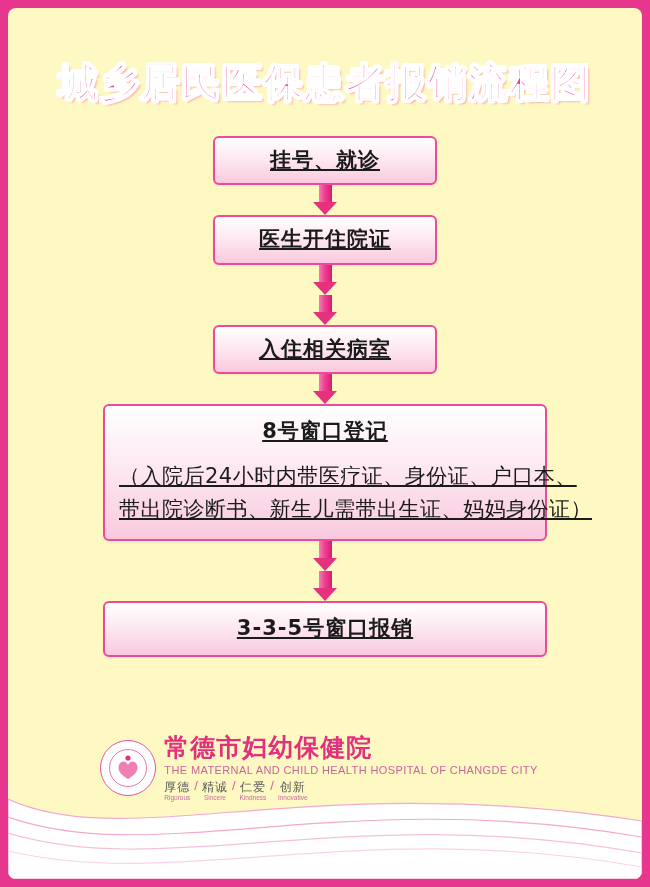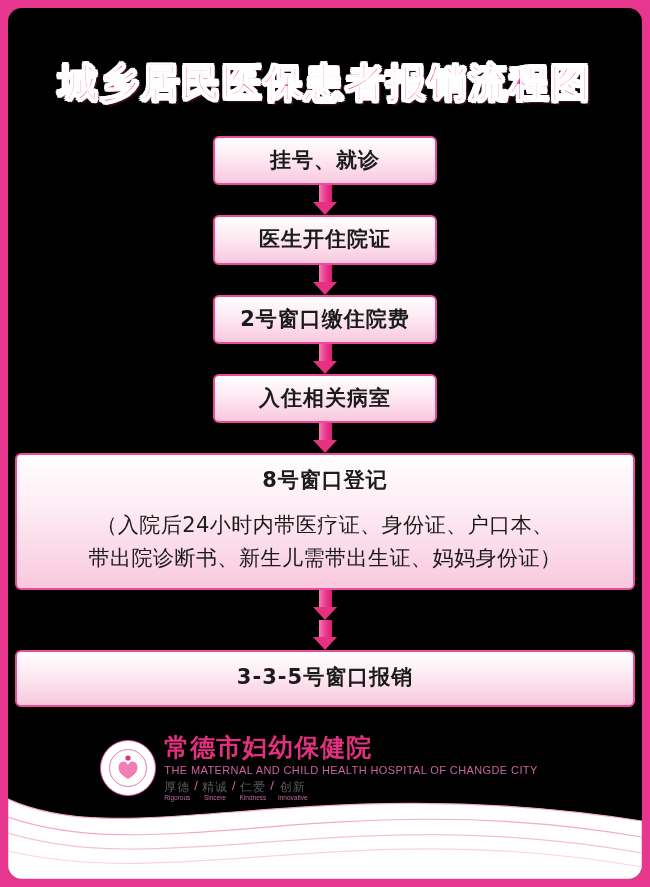--- a/index.html
+++ b/index.html
@@ -20,22 +20,22 @@
     box-sizing: border-box;
     background: #e7368d;
     padding: 8px;
     overflow: hidden;
   }
   .poster-inner {
     position: relative;
     width: 100%;
     height: 100%;
     box-sizing: border-box;
-    background: #000000;
-    border-radius: 14px;
+    background: #fef9c3;
+    border-radius: 8px;
     overflow: hidden;
   }
   
   .title-wrap {
     text-align: center;
     margin-top: 48px;
   }
   .title {
     display: inline-block;
     font-family: "DejaVu Sans", "Liberation Sans", sans-serif;
@@ -57,27 +57,28 @@
     align-items: center;
   }
   .node {
     box-sizing: border-box;
     border: 2px solid #ec4a9b;
     border-radius: 6px;
     background: linear-gradient(to bottom, #ffffff 0%, #fde9f2 45%, #f9c9de 100%);
     text-align: center;
     color: #1b1b1b;
     box-shadow: 0 1px 2px rgba(0,0,0,0.06);
+    text-decoration: underline;
   }
   .node.small {
     width: 224px;
     padding: 9px 10px 10px;
   }
   .node.wide {
-    width: 620px;
+    width: 444px;
     padding: 12px 14px 14px;
   }
   .node-title {
     font-family: "DejaVu Sans", "Liberation Sans", sans-serif;
     font-size: 21px;
     font-weight: bold;
     line-height: 1.25;
     letter-spacing: 1px;
   }
   .node-note {
@@ -202,23 +203,20 @@
 
       <div class="node small">
         <div class="node-title">医生开住院证</div>
       </div>
 
       <div class="arrow">
         <div class="stem"></div>
           <div class="head"></div>
       </div>
 
-      <div class="node small">
-        <div class="node-title">2号窗口缴住院费</div>
-      </div>
 
       <div class="arrow">
         <div class="stem"></div>
           <div class="head"></div>
       </div>
 
       <div class="node small">
         <div class="node-title">入住相关病室</div>
       </div>
 

